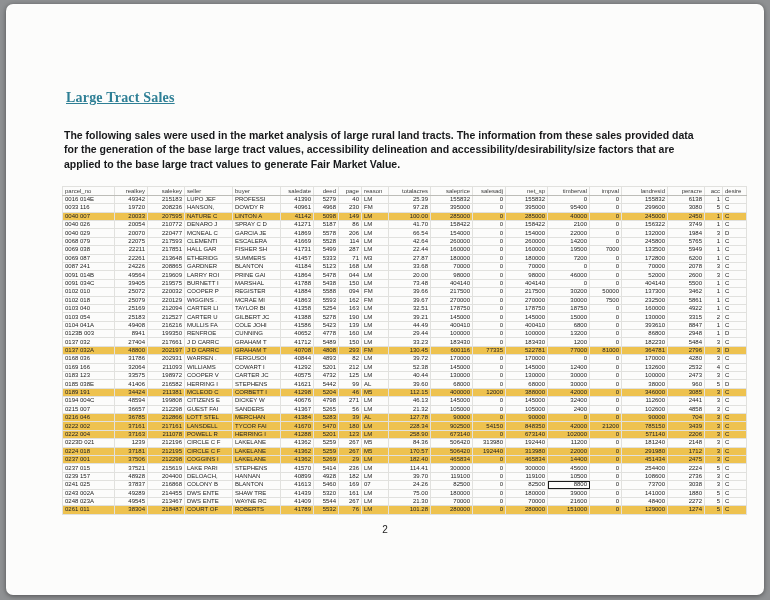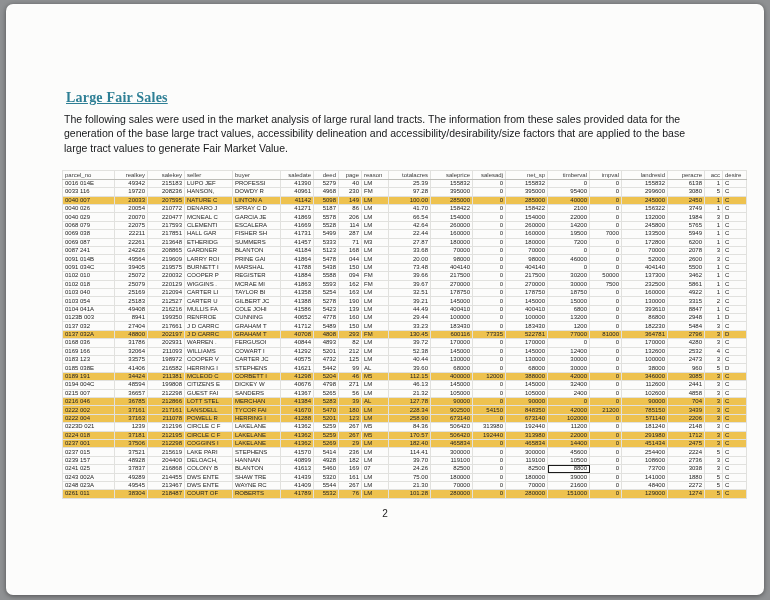--- a/index.html
+++ b/index.html
@@ -21,24 +21,25 @@
   .title {
     margin:86px 0 0 60px;
     font-family:"Liberation Serif", serif;
     font-size:14px;
     font-weight:bold;
     color:var(--title-color,#2e7f95);
     text-decoration:underline;
     letter-spacing:.2px;
   }
   .intro {
-    margin:6px 62px 0 58px;
+    margin:22px 62px 0 58px;
     font-size:10.5px;
     line-height:1.38;
     color:#17181a;
+    font-weight:bold;
   }
   table.sales {
     border-collapse:collapse;
     table-layout:fixed;
     margin:15px 0 0 56px;
     font-size:6px;
     color:#222;
   }
   table.sales th, table.sales td {
     border:1px solid #e1e1de;
@@ -63,21 +64,21 @@
     margin-top:9px;
     font-size:10px;
     color:#222;
   }
 </style>
 </head>
 <body>
 
 <div class="page">
 
-  <h1 class="title">Large Fair Sales</h1>
+  <h1 class="title">Large Tract Sales</h1>
 
   <p class="intro">The following sales were used in the market analysis of large rural land tracts.  The information from these sales provided data for the generation of the base large tract values, accessibility delineation and accessibility/desirability/size factors that are applied to the base large tract values to generate Fair Market Value.</p>
 
   <table class="sales">
     <colgroup>
       <col style="width:52px">
         <col style="width:33px">
         <col style="width:37px">
       <col style="width:48px">
         <col style="width:48px">

